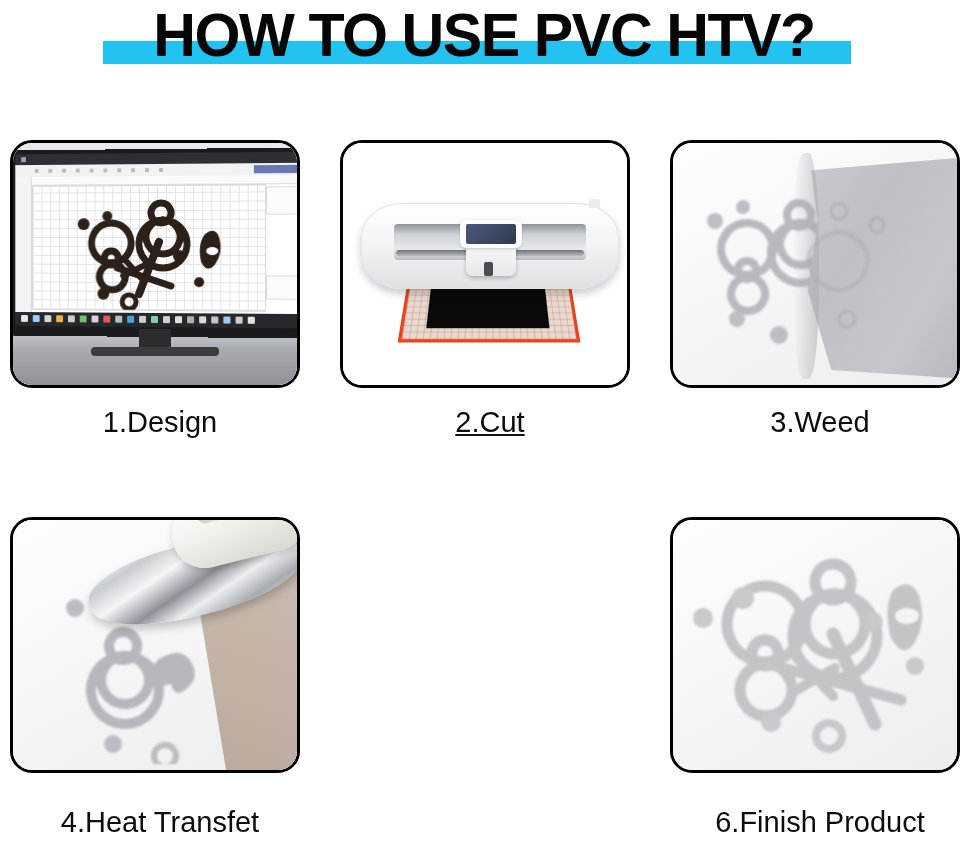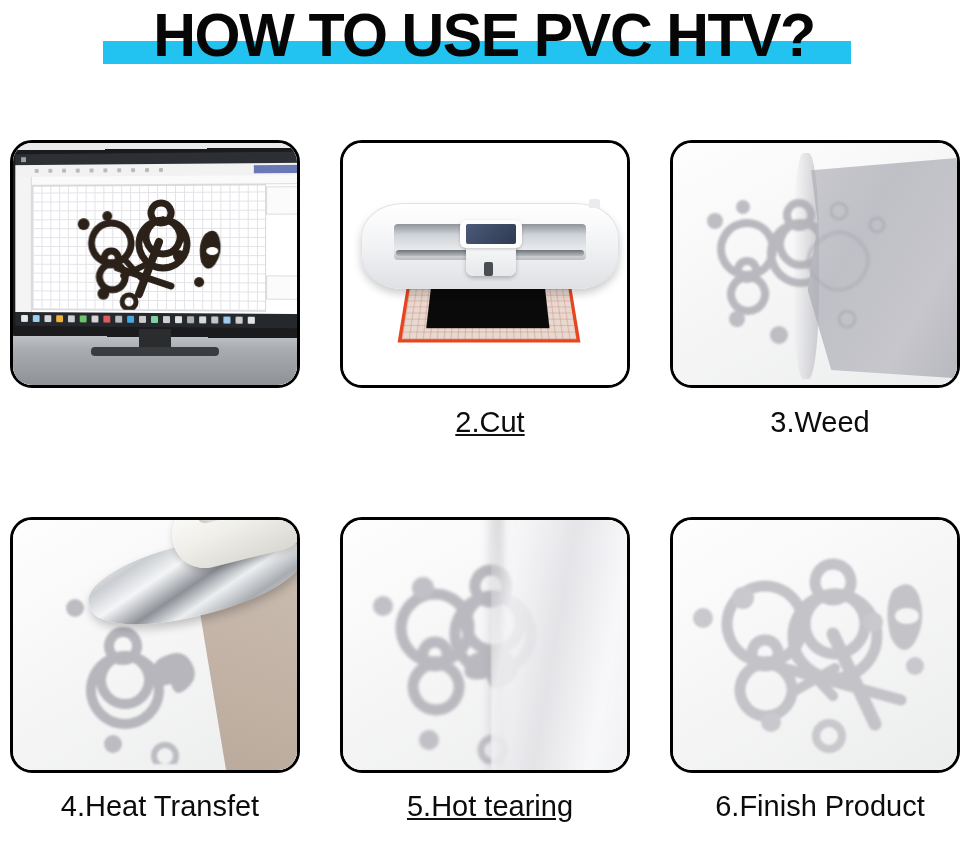--- a/index.html
+++ b/index.html
@@ -81,21 +81,21 @@
   .caption {
     margin-top: 17px;
     text-align: center;
     font-family: "Liberation Sans", sans-serif;
     font-size: 29px;
     line-height: 34px;
     font-weight: 400;
     color: #0c0c0c;
     white-space: nowrap;
   }
-  .cell.r2 .caption { margin-top: 16px; }
+  .cell.r2 .caption { margin-top: 32px; }
 
   .scene { position: absolute; inset: 0; }
 
   
   .p1-bg { position: absolute; inset: 0; background: #e9eaec; }
   .p1-desk {
     position: absolute; left: 0; bottom: 0; width: 100%; height: 60px;
     background: linear-gradient(180deg,#cfd2d6 0%,#a9adb2 40%,#8e9297 100%);
   }
   .p1-monitor {
@@ -367,20 +367,21 @@
               <span class="tk" style="left:210px;background:#9ecbf0"></span>
               <span class="tk" style="left:222px;background:#cfcfcf"></span>
               <span class="tk" style="left:234px;background:#e4e4e4"></span>
             </div>
           </div>
         </div>
         <div class="p1-stand"></div>
         <div class="p1-base"></div>
       </div>
     </div>
+    <div class="caption">1.Design</div>
   </div>
 
   <div class="cell c2 r1">
     <div class="panel">
       <div class="scene">
         <div class="p2-bg"></div>
         <div class="p2-mat">
           <div class="p2-vinyl"></div>
         </div>
         <div class="p2-machine">
@@ -445,41 +446,20 @@
           <div class="p4-sole"></div>
           <div class="p4-body">
             <div class="p4-dial"></div>
           </div>
         </div>
       </div>
     </div>
     <div class="caption">4.Heat Transfet</div>
   </div>
 
-  <div class="cell c2 r2">
-    <div class="panel">
-      <div class="scene">
-        <div class="sheet-bg"></div>
-        <svg class="art blur-soft" style="left:28px; top:14px;" width="210" height="230" viewBox="0 0 210 230">
-          <g fill="none" stroke="#b9b9bf" stroke-width="11" stroke-linecap="round">
-            <path d="M122 62 a38 38 0 1 1 -0.1 0 M122 62 a27 27 0 1 0 0.1 0 M120 68 a16 16 0 1 1 0.1 0"></path>
-            <path d="M64 128 a34 34 0 1 1 0.1 0 M65 130 a23 23 0 1 0 0.1 0 M64 132 a12 12 0 1 1 0.1 0"></path>
-          </g>
-          <path d="M108 118 q22 -12 34 4 q12 18 -8 30 q-14 8 -18 -8 q-26 6 -22 -12 q2 -12 14 -14 z" fill="#b9b9bf"></path>
-          <circle cx="12" cy="72" r="10" fill="#c0c0c6"></circle>
-          <circle cx="52" cy="54" r="11" fill="#c0c0c6"></circle>
-          <circle cx="58" cy="206" r="10" fill="#c0c0c6"></circle>
-          <circle cx="122" cy="216" r="12" fill="none" stroke="#c0c0c6" stroke-width="7"></circle>
-        </svg>
-        <div class="p5-shadow"></div>
-        <div class="p5-peel"></div>
-      </div>
-    </div>
-    <div class="caption">5.Hot tearing</div>
-  </div>
 
   <div class="cell c3 r2">
     <div class="panel">
       <div class="scene">
         <div class="sheet-bg"></div>
         <svg class="art blur-mid" style="left:14px; top:14px;" width="258" height="226" viewBox="0 0 258 226">
           <g fill="none" stroke="#c3c3c8" stroke-width="11" stroke-linecap="round">
             <path d="M148 60 a42 42 0 1 1 -0.1 0 M148 60 a30 30 0 1 0 0.1 0 M146 66 a18 18 0 1 1 0.1 0"></path>
             <path d="M78 128 a38 38 0 1 1 0.1 0 M79 130 a26 26 0 1 0 0.1 0 M78 132 a13 13 0 1 1 0.1 0"></path>
           </g>

